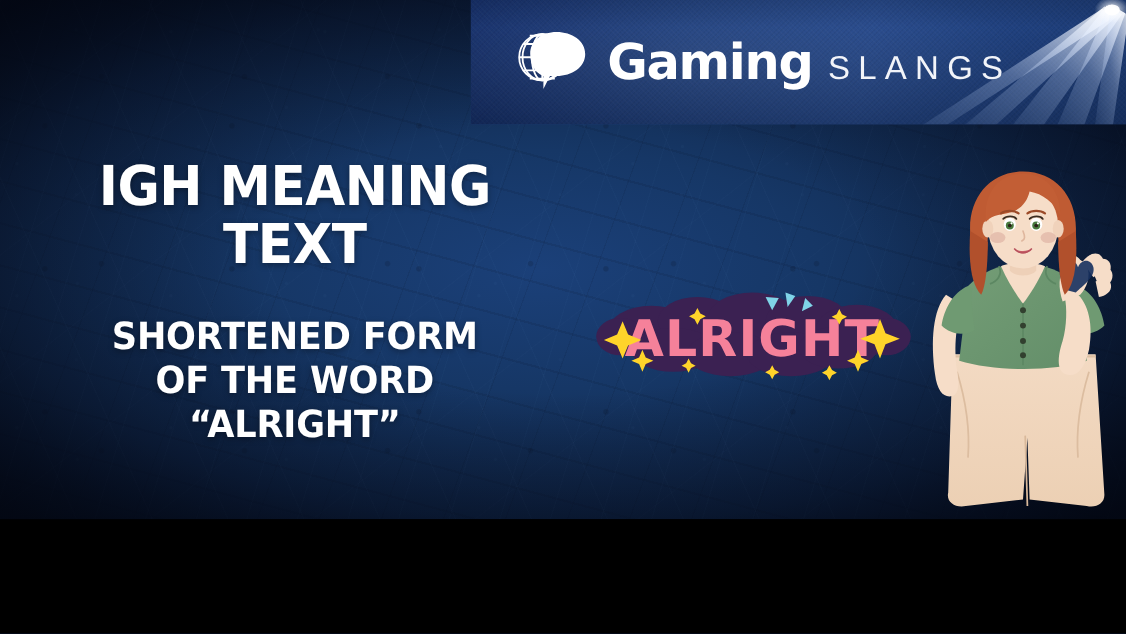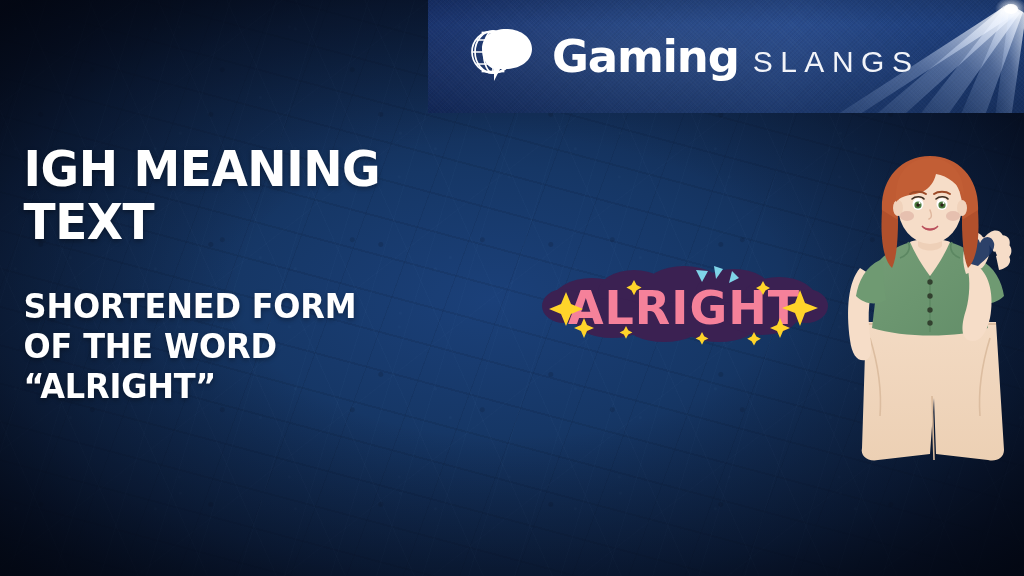--- a/index.html
+++ b/index.html
@@ -3,21 +3,21 @@
 <meta charset="utf-8">
 <style>
   html, body {
     margin: 0;
     padding: 0;
     background: #000;
   }
   #stage {
     position: relative;
     width: 1024px;
-    height: 576px;
+    height: 472px;
     overflow: hidden;
     font-family: "Liberation Sans", sans-serif;
     background: #0b1b3a;
   }
 
   
   .bg-base {
     position: absolute;
     inset: 0;
     background:
@@ -117,20 +117,21 @@
     margin-left: 14px;
     font-family: "Liberation Sans", sans-serif;
   }
 
   
   .headline-block {
     position: absolute;
     left: 8px;
     top: 143px;
     width: 520px;
+    text-align: center;
   }
   .title {
     color: #ffffff;
     font-size: 50px;
     font-weight: 700;
     line-height: 1.05;
     letter-spacing: -0.5px;
     text-transform: uppercase;
     font-family: "DejaVu Sans", sans-serif;
     transform: scaleX(.94);

